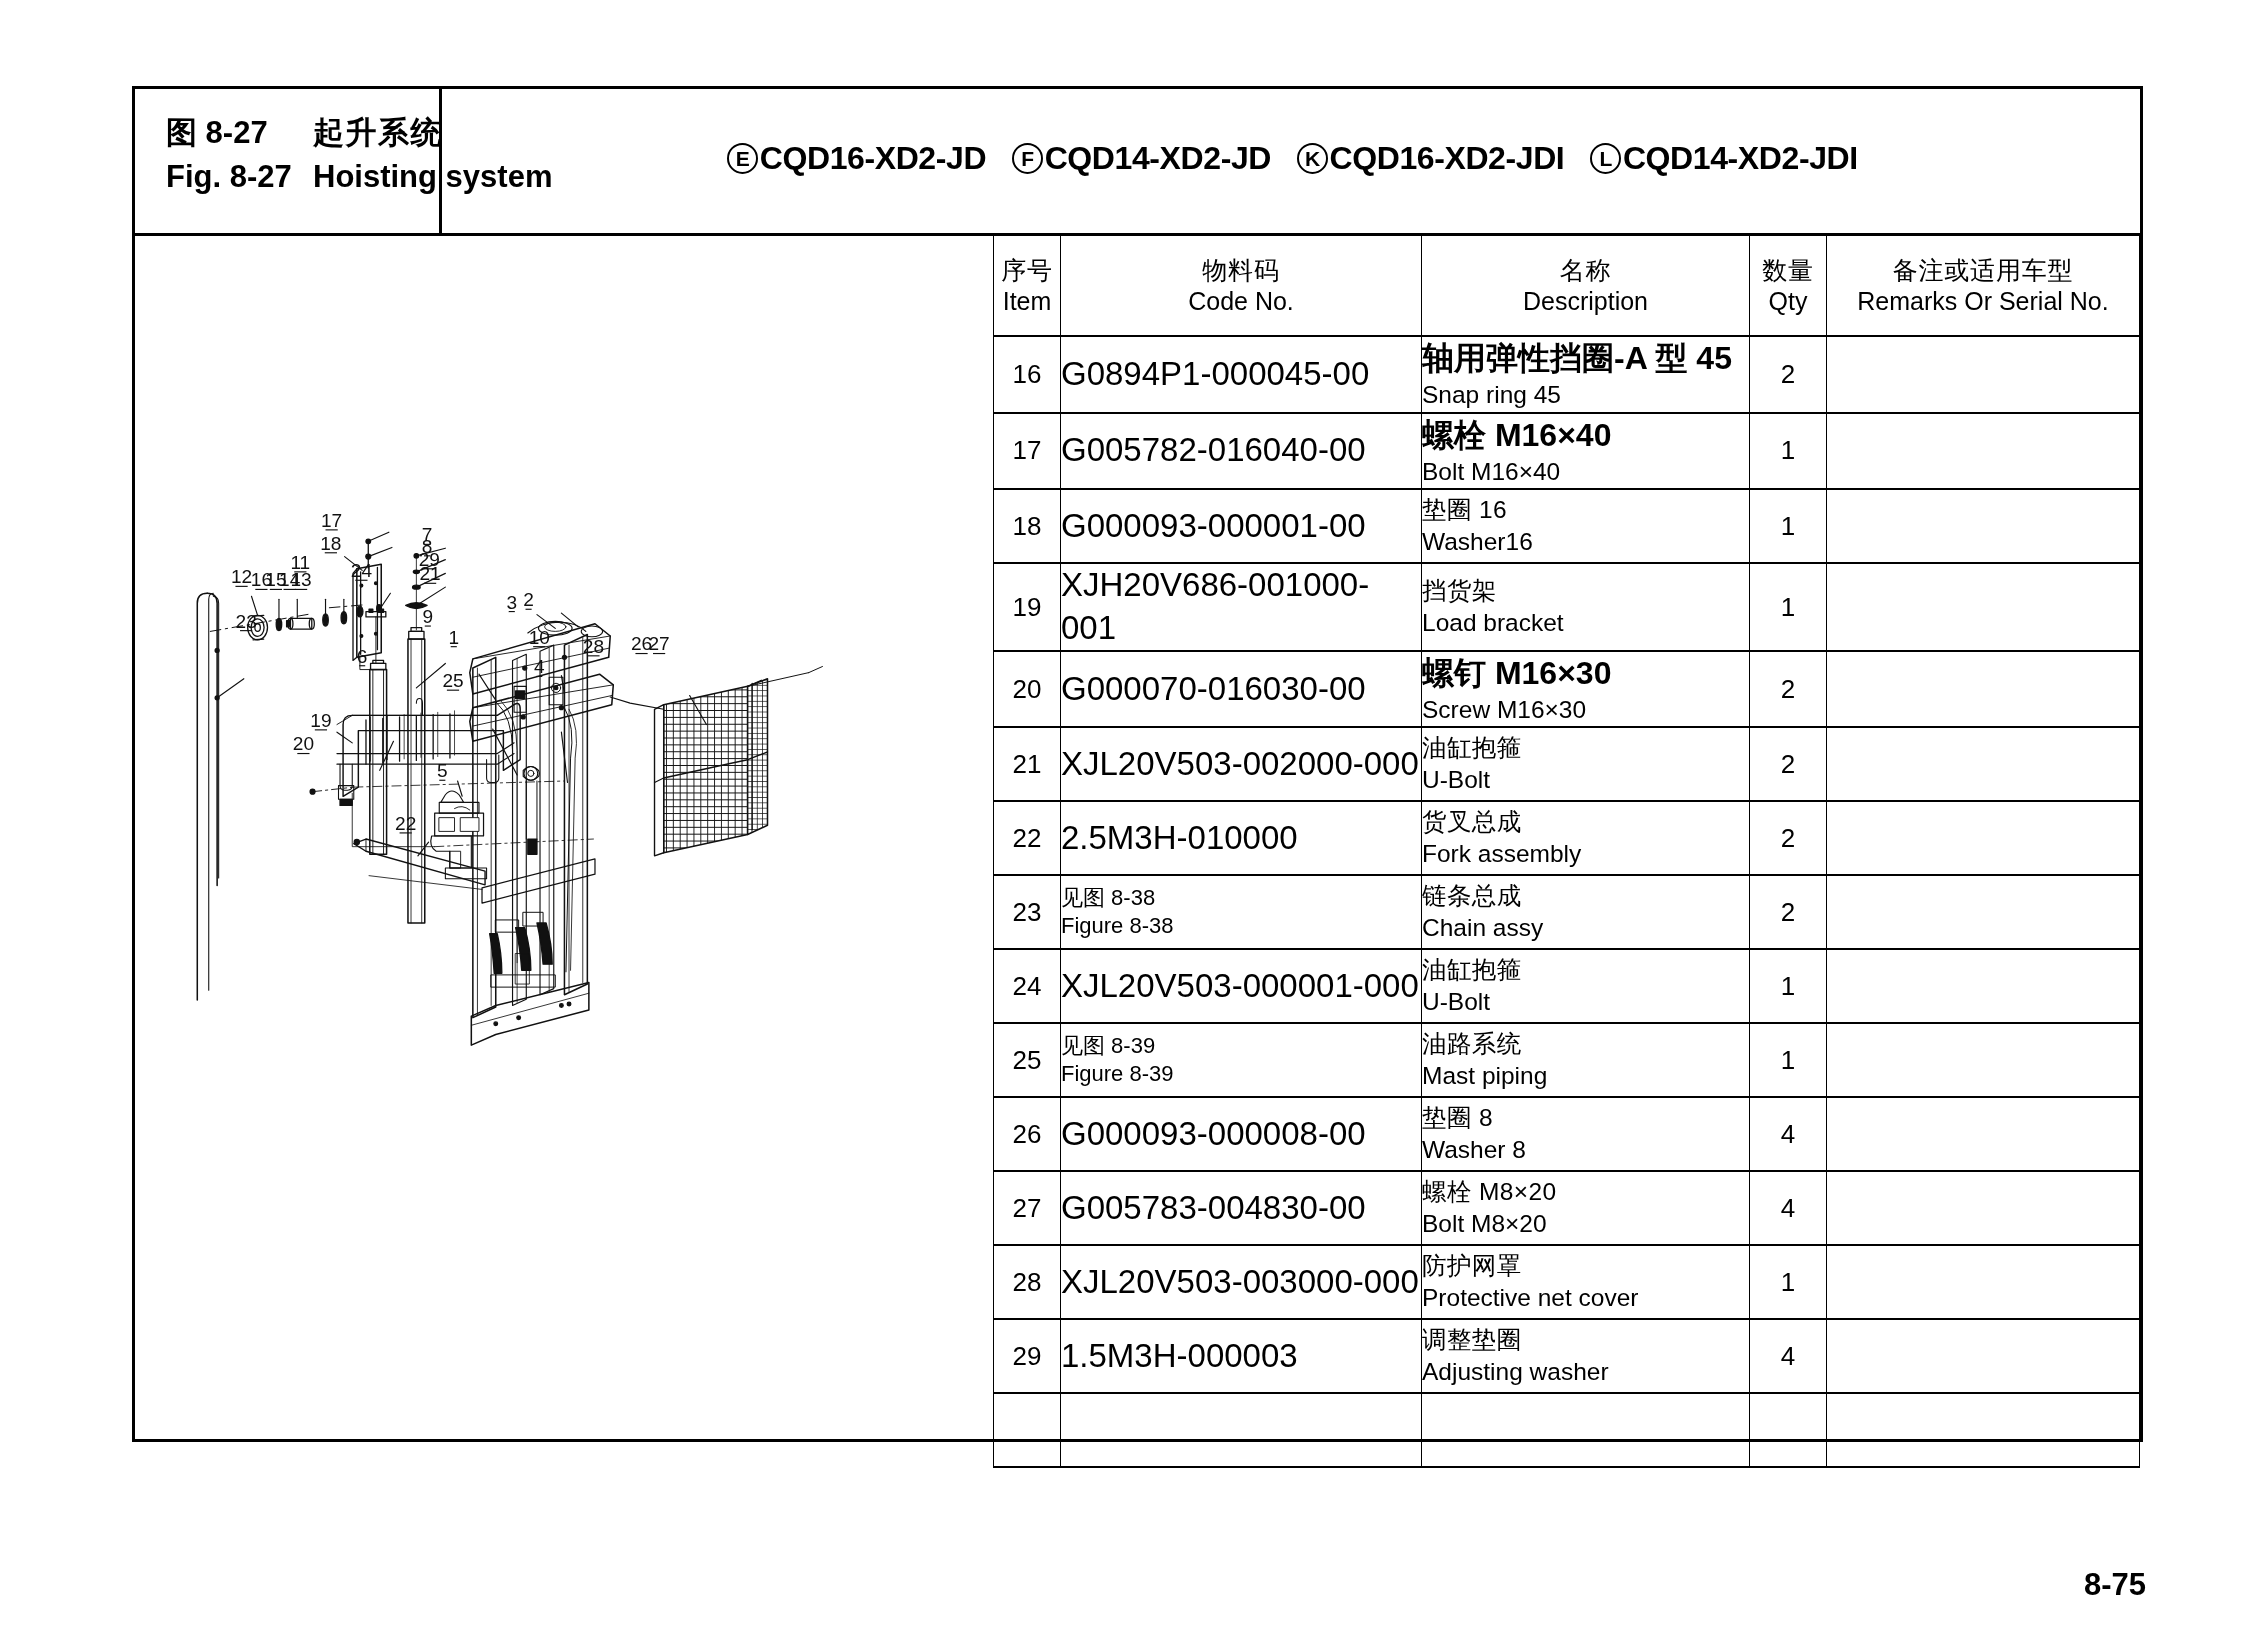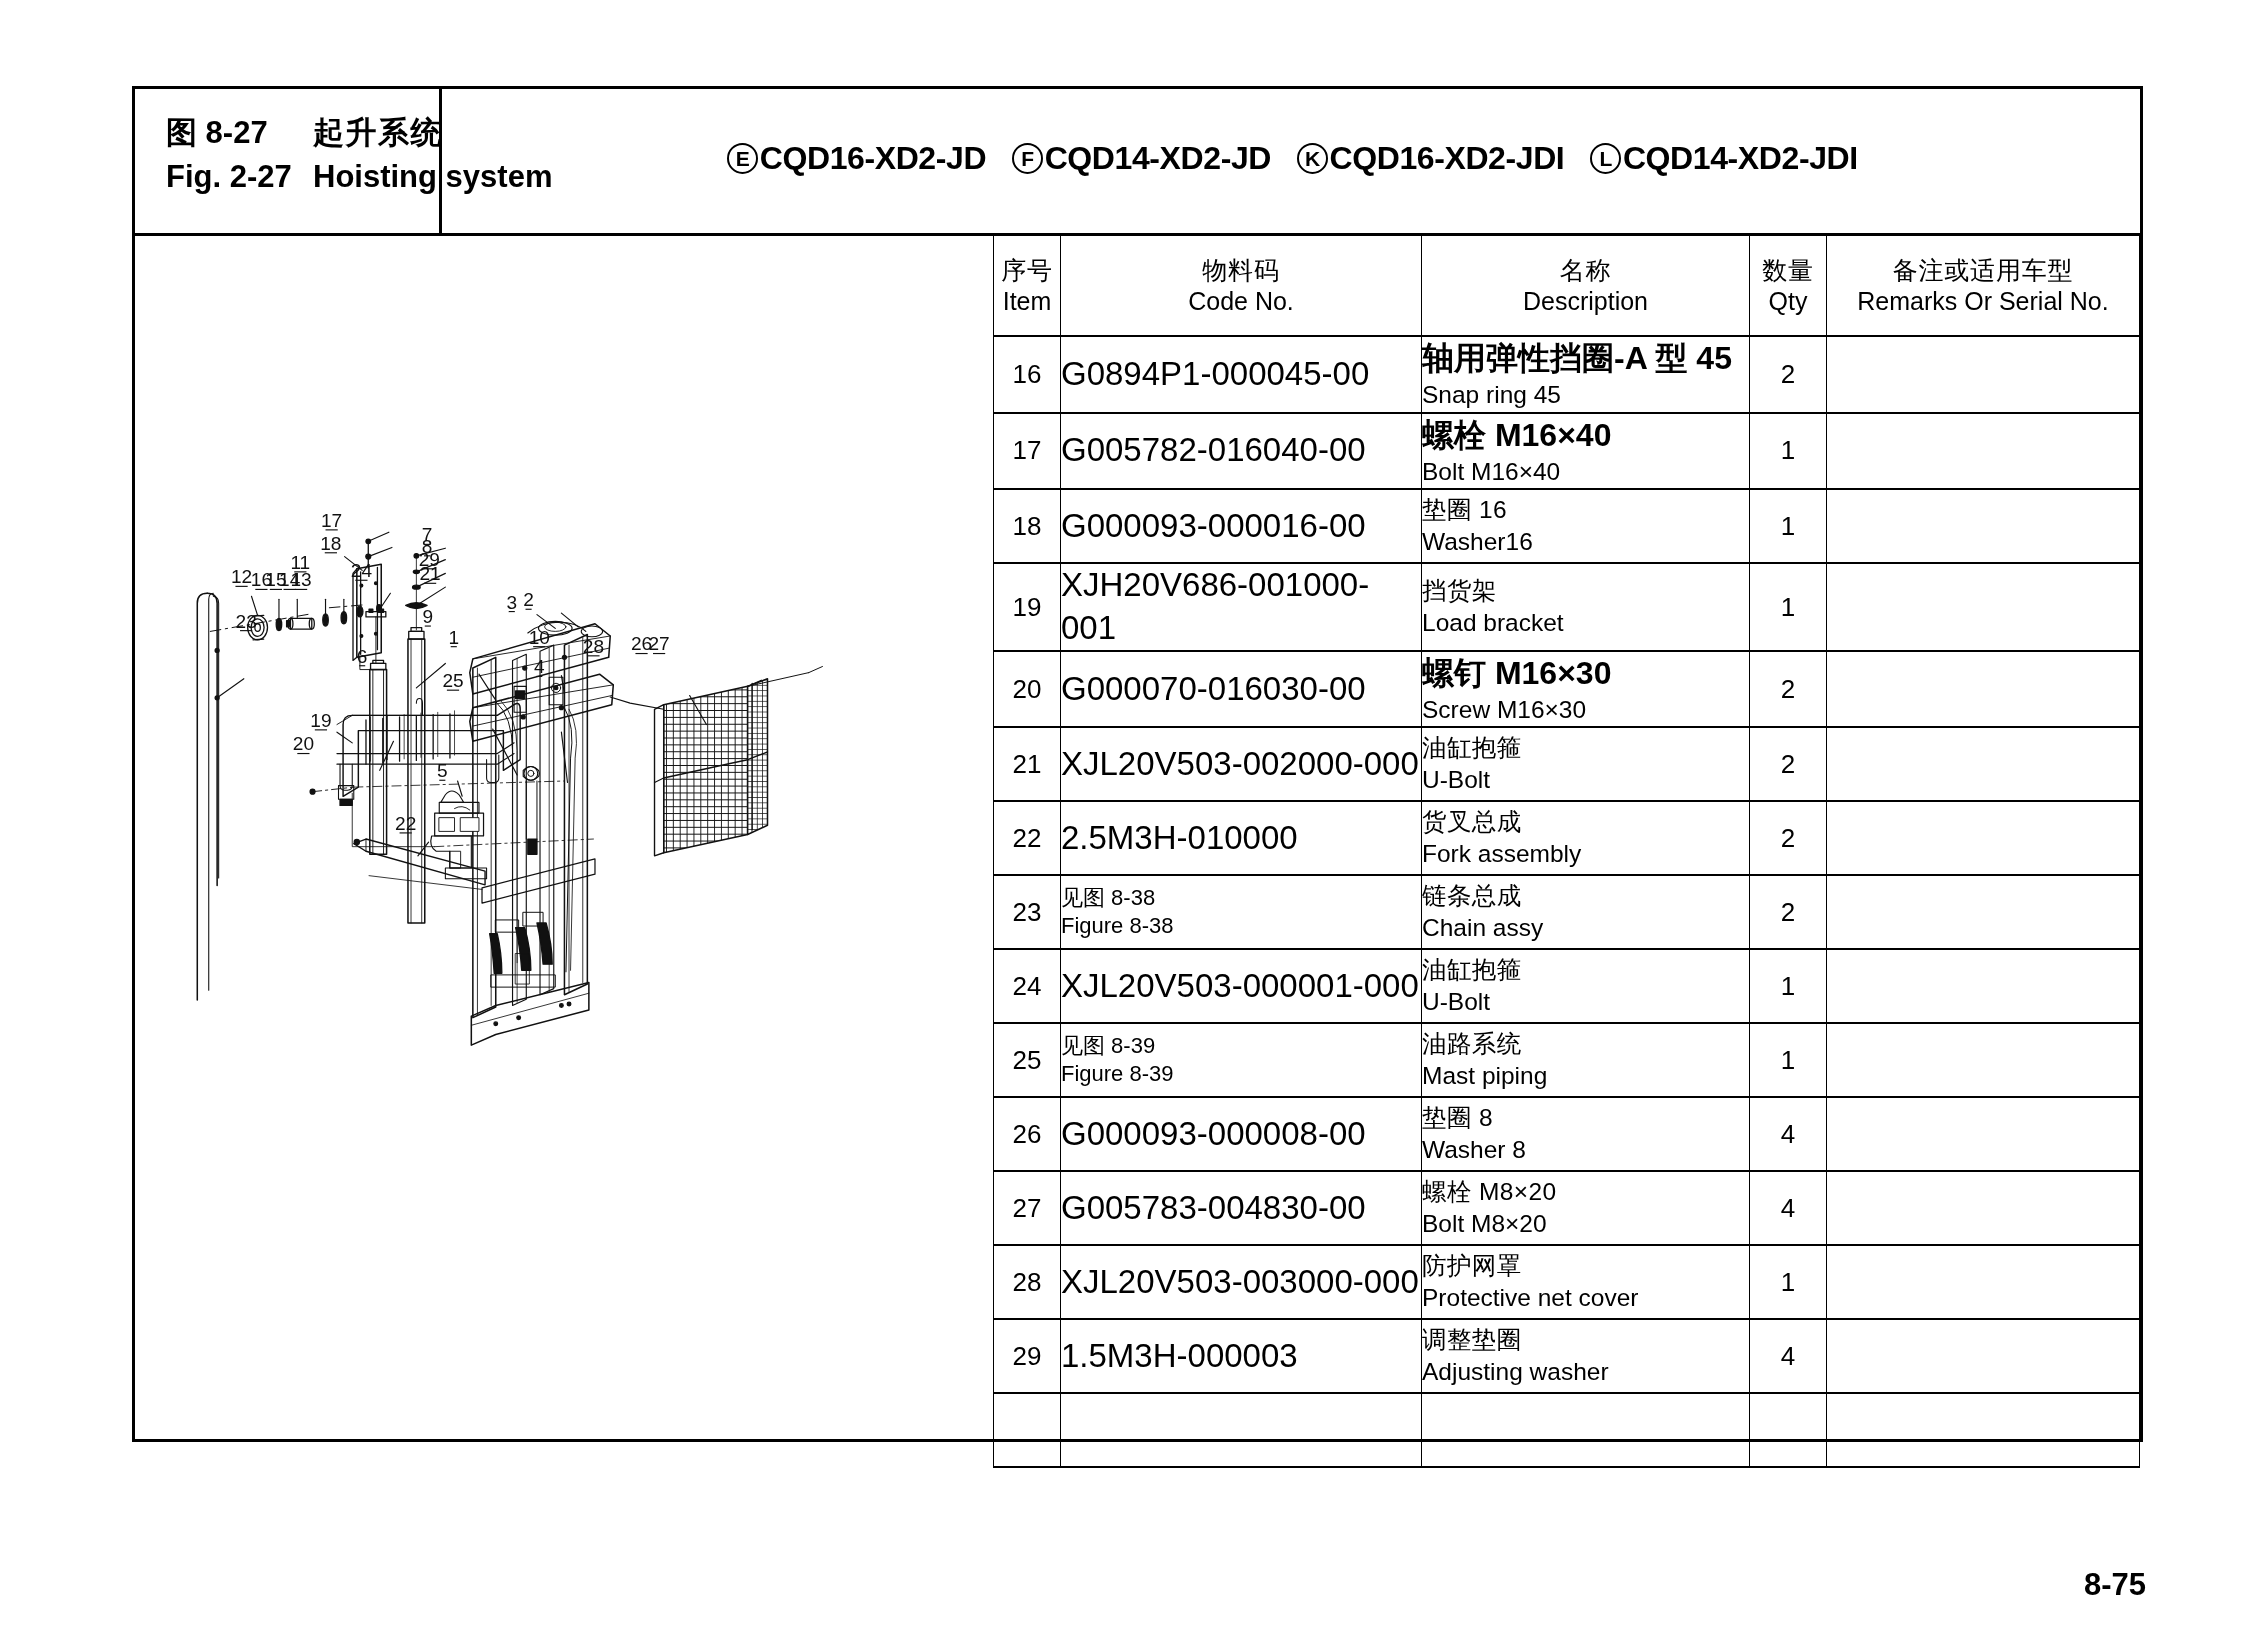--- a/index.html
+++ b/index.html
@@ -198,21 +198,21 @@
 
 <div id="page-frame">
 
   <div id="header-band">
 
     <div id="fig-title-cell">
       <div class="fig-line" id="fig-line-cn">
         <span class="lbl">图 8-27</span><span class="nm">起升系统</span>
       </div>
       <div class="fig-line" id="fig-line-en">
-        <span class="lbl">Fig. 2-27</span><span class="nm">Hoisting system</span>
+        <span class="lbl">Fig. 8-27</span><span class="nm">Hoisting system</span>
       </div>
     </div>
 
     <div id="models-cell">
       <div id="models-row">
           <span class="model-entry">
             <span class="model-badge">E</span>
             <span class="model-code">CQD16-XD2-JD</span>
           </span>
           <span class="model-entry">
@@ -663,21 +663,21 @@
             <td class="cell-code">G005782-016040-00</td>
             <td class="cell-desc wide">
               <span class="d-cn">螺栓 M16×40</span>
               <span class="d-en">Bolt M16×40</span>
             </td>
             <td class="cell-qty">1</td>
             <td class="cell-remark"></td>
           </tr>
           <tr>
             <td class="cell-item">18</td>
-            <td class="cell-code">G000093-000016-00</td>
+            <td class="cell-code">G000093-000001-00</td>
             <td class="cell-desc">
               <span class="d-cn">垫圈 16</span>
               <span class="d-en">Washer16</span>
             </td>
             <td class="cell-qty">1</td>
             <td class="cell-remark"></td>
           </tr>
           <tr>
             <td class="cell-item">19</td>
             <td class="cell-code">XJH20V686-001000-001</td>

